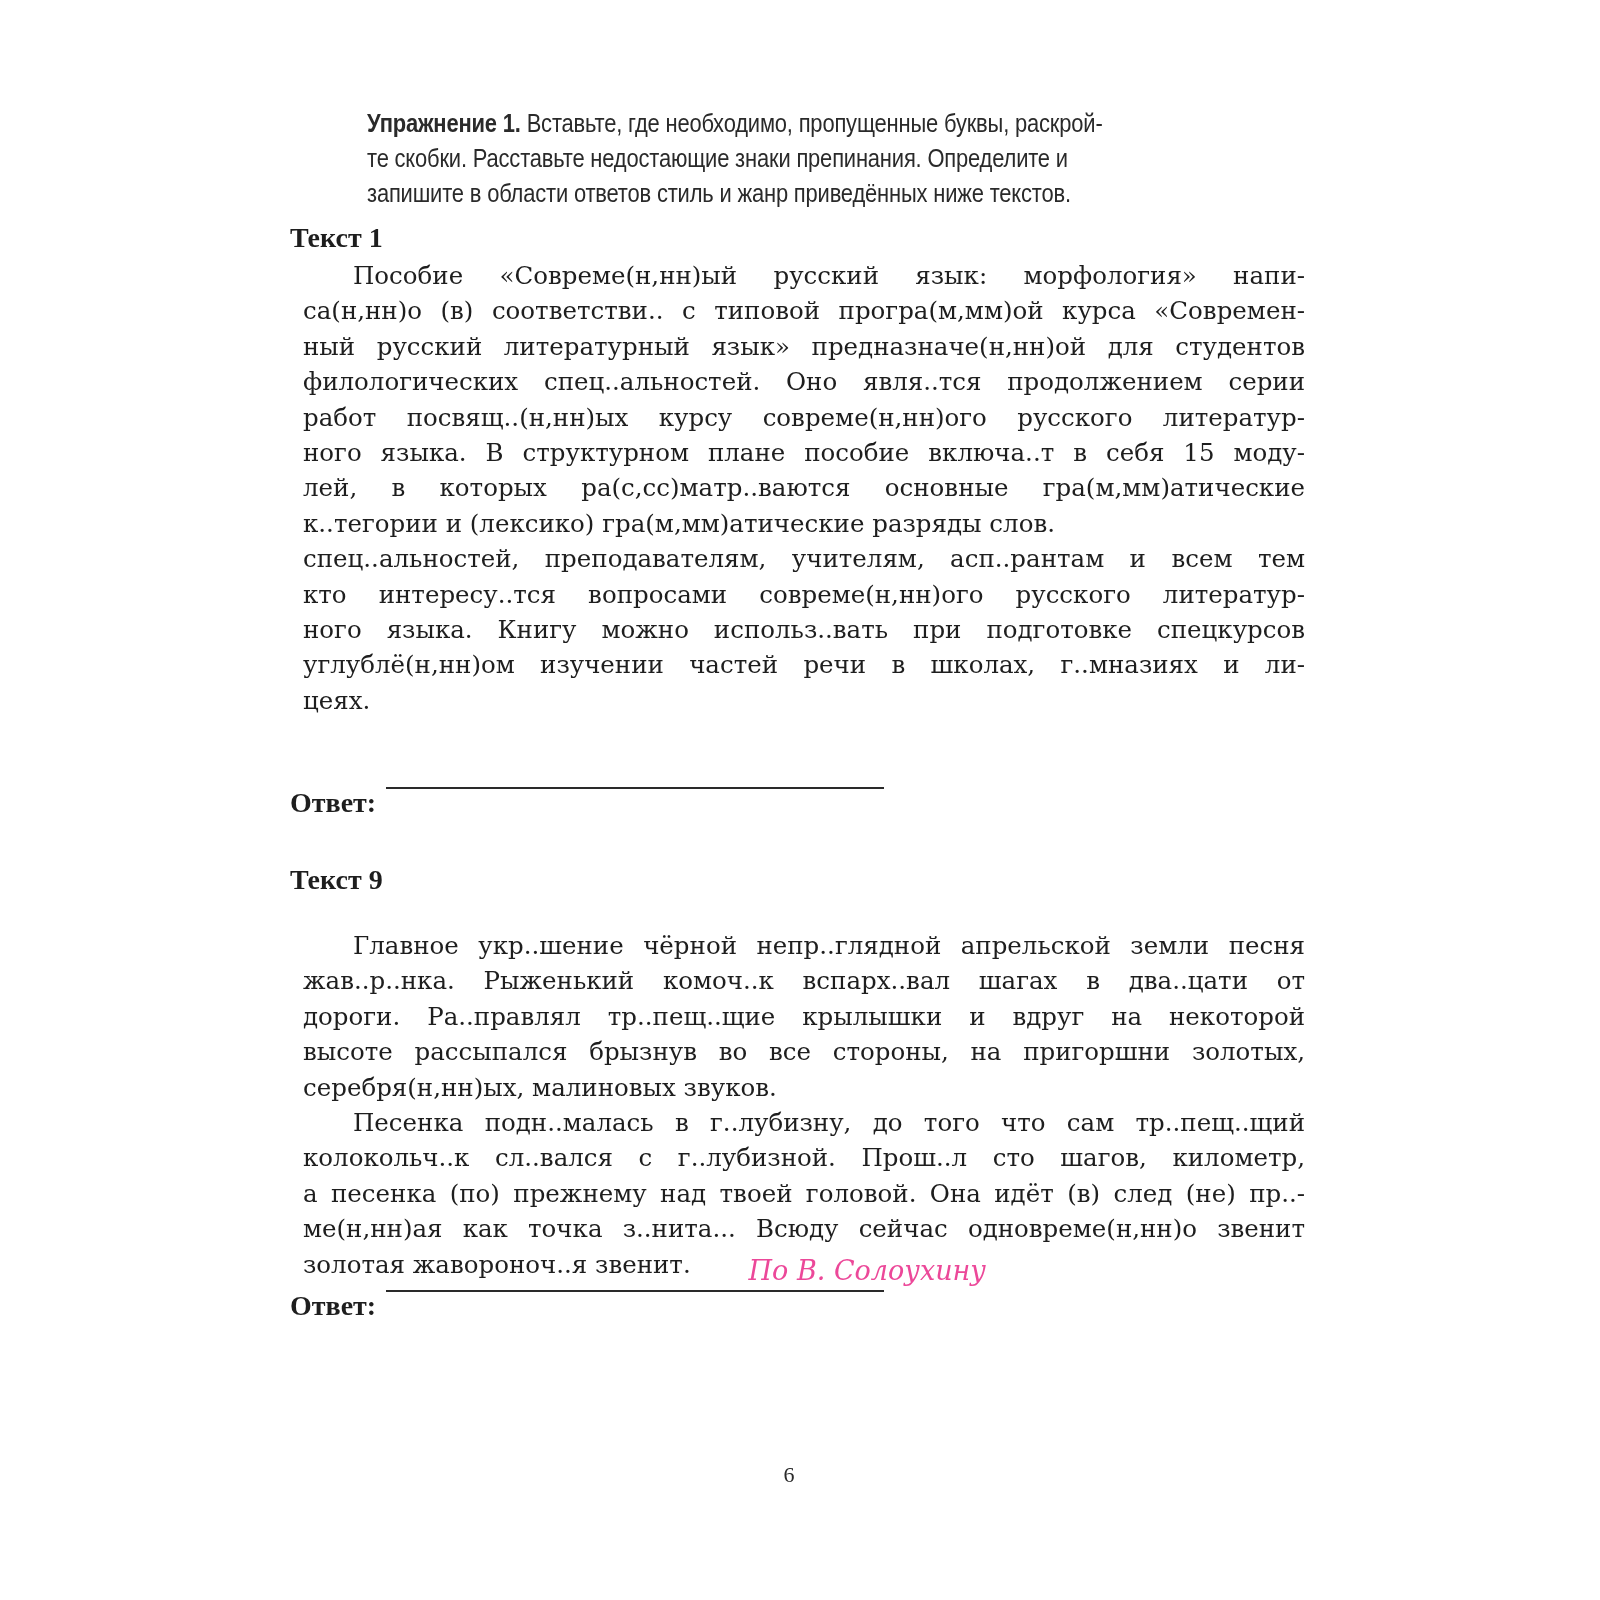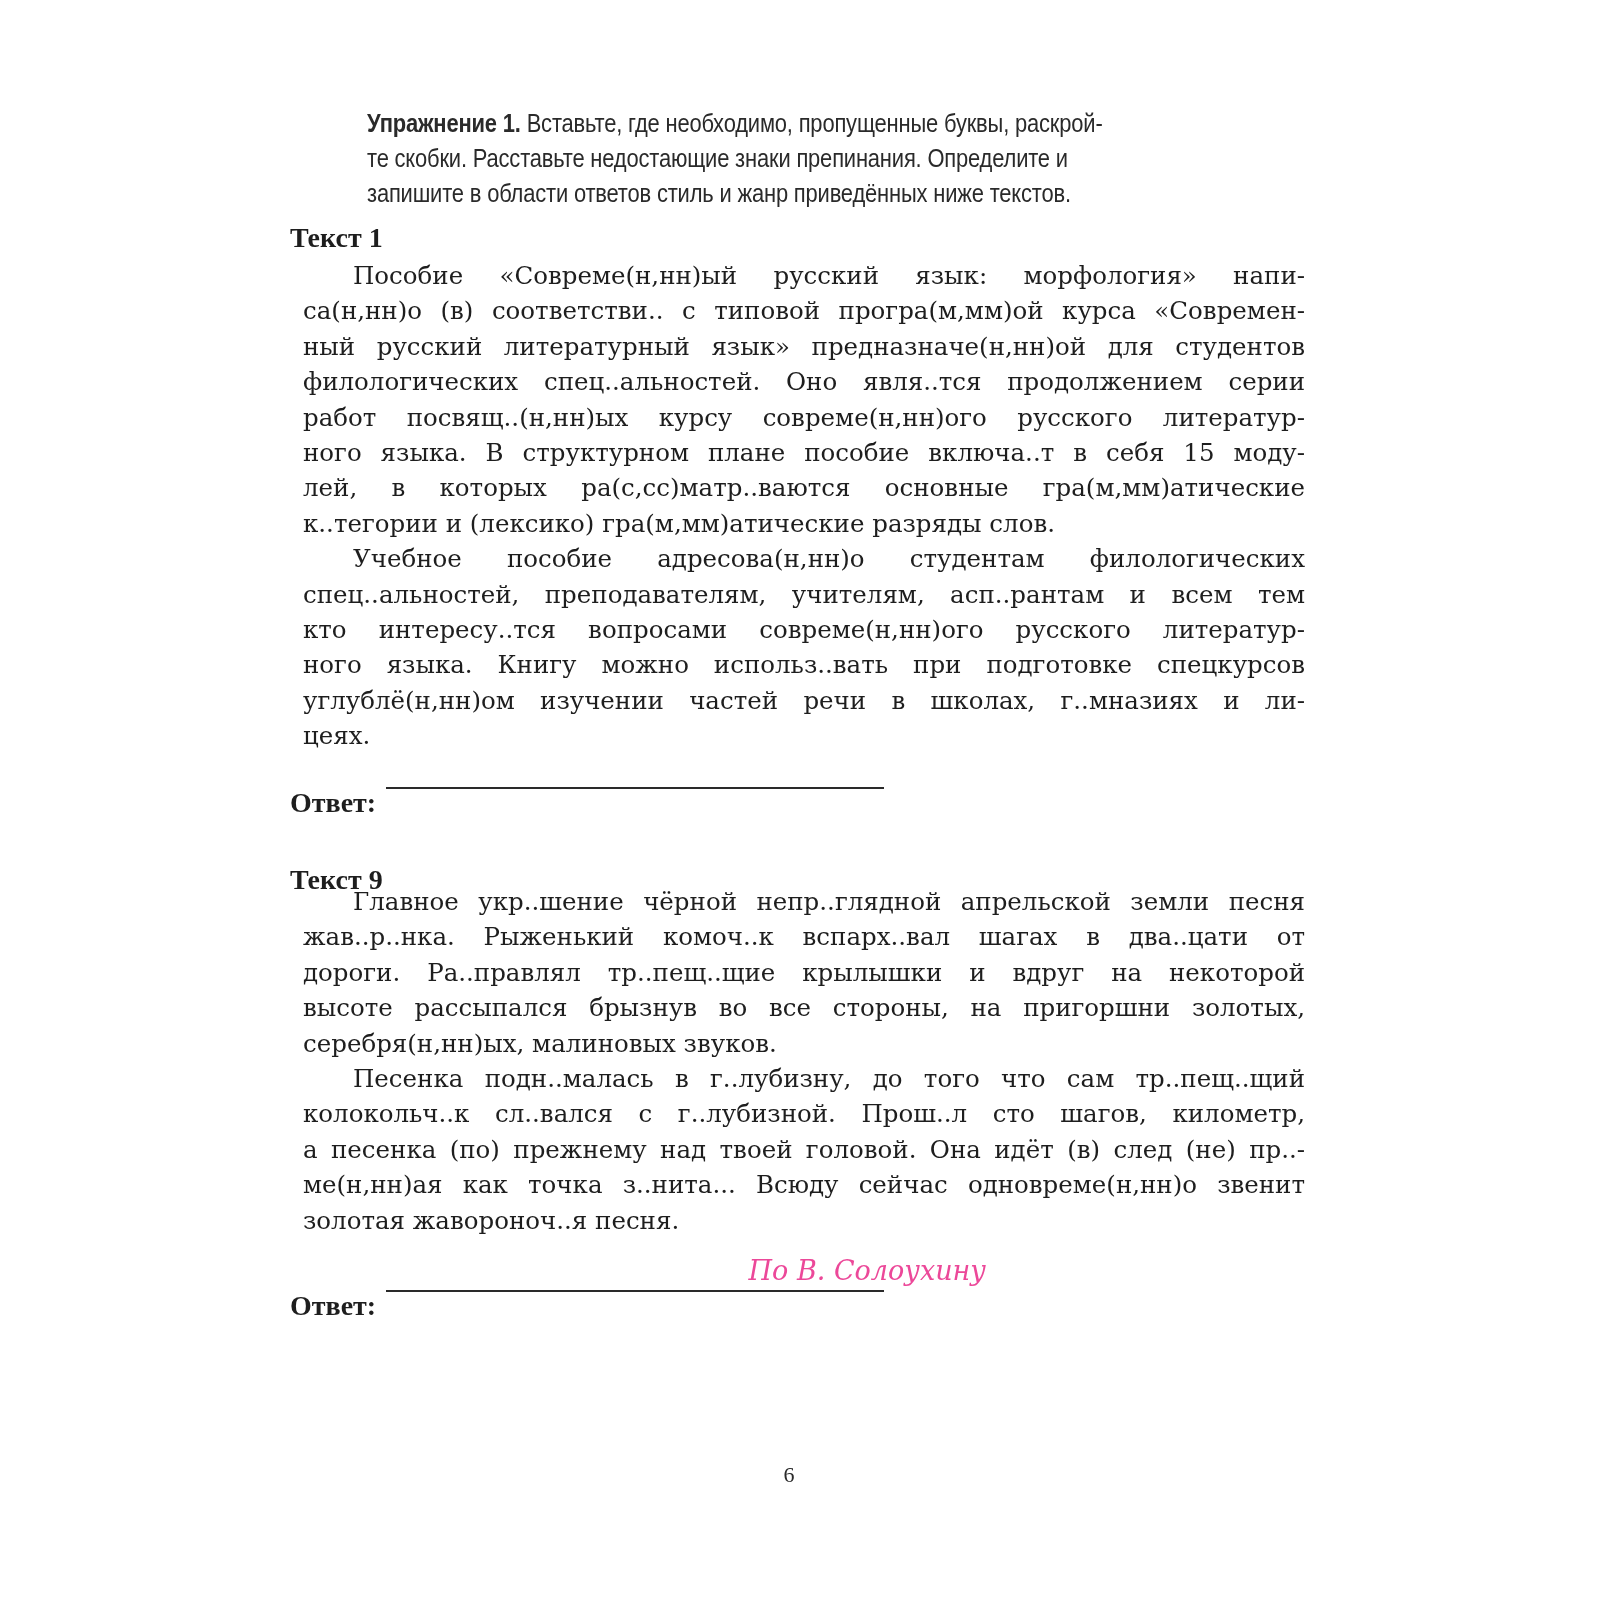--- a/index.html
+++ b/index.html
@@ -56,46 +56,45 @@
 
   <div class="body-text" style="top:258px;">
     <span class="ln indent">Пособие «Совреме(н,нн)ый русский язык: морфология» напи-</span>
     <span class="ln">са(н,нн)о (в) соответстви.. с типовой програ(м,мм)ой курса «Современ-</span>
     <span class="ln">ный русский литературный язык» предназначе(н,нн)ой для студентов</span>
     <span class="ln">филологических спец..альностей. Оно явля..тся продолжением серии</span>
     <span class="ln">работ посвящ..(н,нн)ых курсу совреме(н,нн)ого русского литератур-</span>
     <span class="ln">ного языка. В структурном плане пособие включа..т в себя 15 моду-</span>
     <span class="ln">лей, в которых ра(с,сс)матр..ваются основные гра(м,мм)атические</span>
     <span class="ln last">к..тегории и (лексико) гра(м,мм)атические разряды слов.</span>
-    <span class="ln indent">Учебное пособие адресова(н,нн)о студентам филологических</span>
     <span class="ln">спец..альностей, преподавателям, учителям, асп..рантам и всем тем</span>
     <span class="ln">кто интересу..тся вопросами совреме(н,нн)ого русского литератур-</span>
     <span class="ln">ного языка. Книгу можно использ..вать при подготовке спецкурсов</span>
     <span class="ln">углублё(н,нн)ом изучении частей речи в школах, г..мназиях и ли-</span>
     <span class="ln last">цеях.</span>
   </div>
 
   <div class="answer" style="top:787px;">
     <span>Ответ:</span>
     <span class="answer-line"></span>
   </div>
 
   <div class="section-title" style="top:864px;">Текст 9</div>
 
-  <div class="body-text" style="top:884px;">
+  <div class="body-text" style="top:928px;">
     <span class="ln indent">Главное укр..шение чёрной непр..глядной апрельской земли песня</span>
     <span class="ln">жав..р..нка. Рыженький комоч..к вспарх..вал шагах в два..цати от</span>
     <span class="ln">дороги. Ра..правлял тр..пещ..щие крылышки и вдруг на некоторой</span>
     <span class="ln">высоте рассыпался брызнув во все стороны, на пригоршни золотых,</span>
     <span class="ln last">серебря(н,нн)ых, малиновых звуков.</span>
     <span class="ln indent">Песенка подн..малась в г..лубизну, до того что сам тр..пещ..щий</span>
     <span class="ln">колокольч..к сл..вался с г..лубизной. Прош..л сто шагов, километр,</span>
     <span class="ln">а песенка (по) прежнему над твоей головой. Она идёт (в) след (не) пр..-</span>
     <span class="ln">ме(н,нн)ая как точка з..нита... Всюду сейчас одновреме(н,нн)о звенит</span>
-    <span class="ln last">золотая жавороноч..я песня.</span>
+    <span class="ln last">золотая жавороноч..я звенит.</span>
   </div>
 
   <div class="attribution">По В. Солоухину</div>
 
   <div class="answer" style="top:1290px;">
     <span>Ответ:</span>
     <span class="answer-line"></span>
   </div>
 
   <div class="page-number">6</div>

